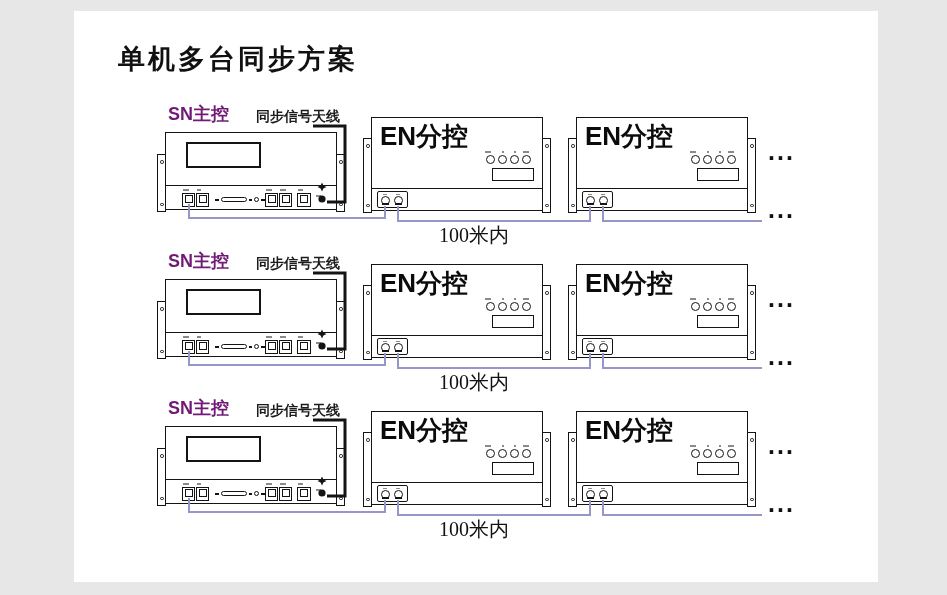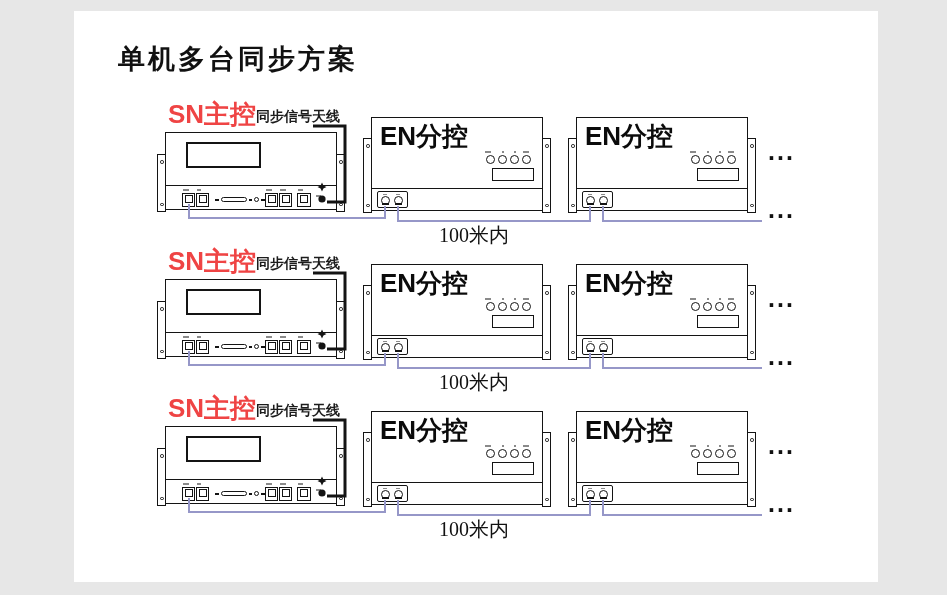--- a/index.html
+++ b/index.html
@@ -18,21 +18,21 @@
   .title {
     position: absolute; left: 44px; top: 33px;
     font-size: 27px; font-weight: 900; color: #111;
     letter-spacing: 3px; line-height: 30px;
   }
   .row { position: absolute; left: 0; width: 804px; height: 147px; }
   .wires { position: absolute; left: 0; top: 0; width: 804px; height: 147px; pointer-events: none; z-index: 6; }
 
   .sn-label {
     position: absolute; left: 94px; top: 0;
-    font-size: 26px; font-weight: 800; color: #ef4444; line-height: 27px;
+    font-size: 18px; font-weight: 800; color: #701a75; line-height: 27px;
   }
   .ant-label {
     position: absolute; left: 182px; top: 7px;
     font-size: 14px; font-weight: 700; color: #1c1c1c; line-height: 16px;
   }
   .device-body {
     position: absolute; background: #fff; border: 1.6px solid #141414; z-index: 2;
   }
   .sn-body { left: 91px; top: 31px; width: 172px; height: 78px; }
   .ear {

